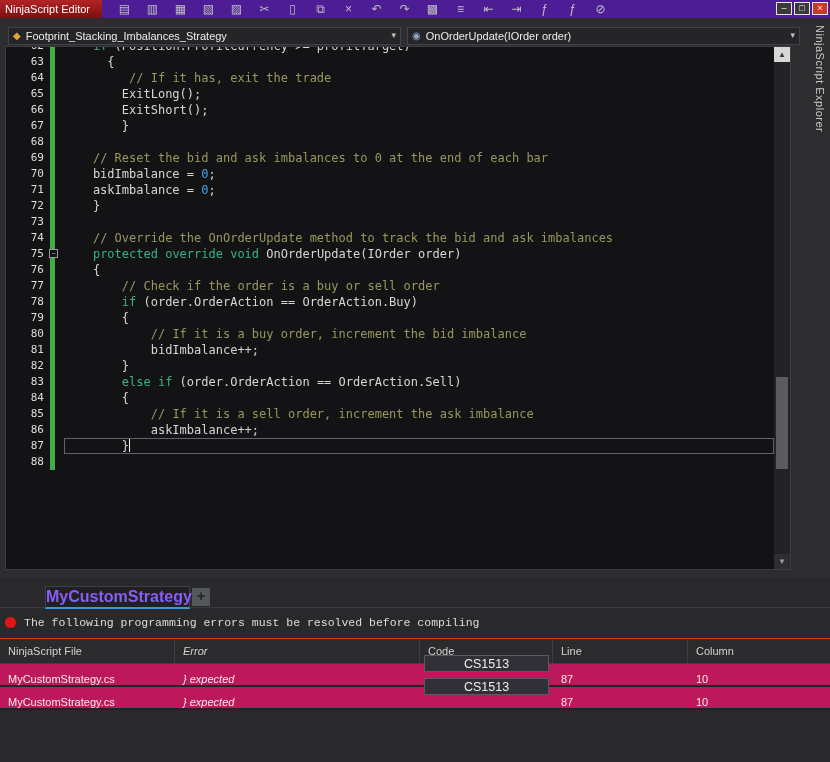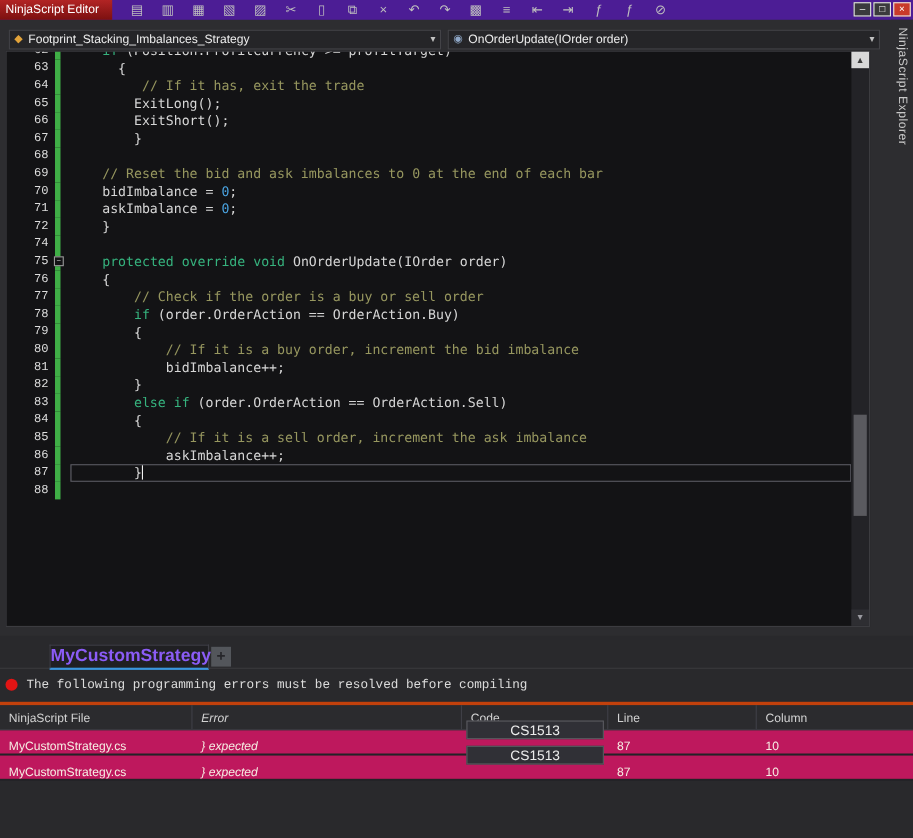--- a/index.html
+++ b/index.html
@@ -29,21 +29,21 @@
   
   .side-strip{position:absolute;top:18px;right:0;width:20px;height:552px;background:#2d2d30;}
   .side-label{writing-mode:vertical-rl;color:#c9c9c9;font-size:11px;margin:7px 0 0 4px;letter-spacing:.5px;}
   
   .editor{position:absolute;left:5px;top:46px;width:786px;height:524px;background:#131315;
     border:1px solid #3c3c40;box-sizing:border-box;}
   .code-area{position:absolute;top:0;left:0;right:16px;bottom:0;overflow:hidden;}
   .code-lines{margin-top:-9px;}
   .line{display:flex;height:16px;line-height:16px;font-family:"DejaVu Sans Mono","Liberation Mono",monospace;
     font-size:12px;white-space:pre;position:relative;}
-  .gutter{flex:none;width:38px;padding-right:6px;text-align:right;color:#dedede;font-size:11px;font-family:Liberation Mono, monospace;}
+  .gutter{flex:none;width:38px;padding-right:6px;text-align:right;color:#dedede;font-size:11px;}
   .chg{flex:none;width:5px;margin-right:9px;}
   .chg.on{background:#3fae46;}
   .codebody{flex:1;position:relative;}
   .line.current .codebody{box-shadow:inset 0 0 0 1px #62626a;}
   .tok-p{color:#d6d6d6}.tok-k{color:#36b37e}.tok-c{color:#97975f}.tok-n{color:#4aa3e0}
   .caret-i{display:inline-block;width:1px;height:13px;background:#f2f2f2;vertical-align:-2px;}
   .fold{position:absolute;left:43px;top:3px;width:9px;height:9px;border:1px solid #9a9a9a;background:#131315;
     color:#cfcfcf;font-size:7px;line-height:8px;text-align:center;box-sizing:border-box;font-family:"Liberation Sans",sans-serif;}
   .vscroll{position:absolute;top:0;right:0;width:16px;height:100%;background:#232327;}
   .sb-btn{position:absolute;left:0;width:16px;height:15px;color:#9a9aa0;font-size:8px;line-height:15px;text-align:center;background:#2e2e32;}
@@ -55,21 +55,21 @@
   .tabs-underline{position:absolute;top:607px;left:0;right:0;height:1px;background:#3a3a3e;}
   .doc-tab{position:absolute;top:586px;left:45px;width:143px;height:20px;background:#202023;
     border:1px solid #3f3f46;border-bottom:2px solid #3a96dd;box-sizing:content-box;
     color:#8b5cf6;font-size:16px;font-weight:bold;text-align:center;line-height:20px;}
   .new-tab{position:absolute;top:588px;left:192px;width:18px;height:18px;background:#53565b;color:#26262a;
     font-size:14px;font-weight:bold;text-align:center;line-height:17px;}
   .error-banner{position:absolute;top:613px;left:5px;right:0;height:19px;display:flex;align-items:center;gap:8px;
     color:#dcdcdc;font-size:11.5px;font-family:Liberation Mono, monospace;}
   .error-dot{flex:none;width:11px;height:11px;border-radius:50%;background:#e21414;}
   .etable{position:absolute;top:638px;left:0;right:0;font-size:11px;}
-  .thead{display:flex;height:26px;background:#2b2b2e;border-top:3px solid #c2410c;border-bottom:1px solid #3f3f46;
+  .thead{display:flex;height:26px;background:#2b2b2e;border-top:1px solid #c2410c;border-bottom:1px solid #3f3f46;
     color:#d2d2d2;box-sizing:border-box;}
   .th{box-sizing:border-box;padding:6px 0 0 8px;border-right:1px solid #3f3f46;}
   .th:last-child{border-right:none;}
   .c0{width:175px;flex:none;}.c1{width:245px;flex:none;font-style:italic;}.c2{width:133px;flex:none;}.c3{width:135px;flex:none;}.c4{flex:1;}
   .tr{display:flex;height:21px;align-items:flex-end;background:#be185d;color:#f6ede3;border-bottom:2px solid #232327;box-sizing:content-box;}
   .cell{box-sizing:border-box;padding-left:8px;white-space:nowrap;overflow:hidden;}
   .cell.codecell{padding:13px 2px;}
   .code-chip{height:17px;margin:0 2px;background:#303036;border:1px solid #5a5a60;color:#ececec;
     font-size:12.5px;text-align:center;line-height:16px;box-sizing:border-box;}
 </style>
@@ -129,21 +129,22 @@
         <div class="line"><span class="gutter">63</span><span class="chg on"></span><span class="codebody"><span class="tok-p">      {</span></span></div>
         <div class="line"><span class="gutter">64</span><span class="chg on"></span><span class="codebody"><span class="tok-p">         </span><span class="tok-c">// If it has, exit the trade</span></span></div>
         <div class="line"><span class="gutter">65</span><span class="chg on"></span><span class="codebody"><span class="tok-p">        ExitLong();</span></span></div>
         <div class="line"><span class="gutter">66</span><span class="chg on"></span><span class="codebody"><span class="tok-p">        ExitShort();</span></span></div>
         <div class="line"><span class="gutter">67</span><span class="chg on"></span><span class="codebody"><span class="tok-p">        }</span></span></div>
         <div class="line"><span class="gutter">68</span><span class="chg on"></span><span class="codebody"></span></div>
         <div class="line"><span class="gutter">69</span><span class="chg on"></span><span class="codebody"><span class="tok-p">    </span><span class="tok-c">// Reset the bid and ask imbalances to 0 at the end of each bar</span></span></div>
         <div class="line"><span class="gutter">70</span><span class="chg on"></span><span class="codebody"><span class="tok-p">    bidImbalance = </span><span class="tok-n">0</span><span class="tok-p">;</span></span></div>
         <div class="line"><span class="gutter">71</span><span class="chg on"></span><span class="codebody"><span class="tok-p">    askImbalance = </span><span class="tok-n">0</span><span class="tok-p">;</span></span></div>
         <div class="line"><span class="gutter">72</span><span class="chg on"></span><span class="codebody"><span class="tok-p">    }</span></span></div>
-        <div class="line"><span class="gutter">74</span><span class="chg on"></span><span class="codebody"><span class="tok-p">    </span></span></div>
+        <div class="line"><span class="gutter">73</span><span class="chg on"></span><span class="codebody"></span></div>
+        <div class="line"><span class="gutter">74</span><span class="chg on"></span><span class="codebody"><span class="tok-p">    </span><span class="tok-c">// Override the OnOrderUpdate method to track the bid and ask imbalances</span></span></div>
         <div class="line"><span class="gutter">75</span><span class="chg on"></span><span class="codebody"><span class="tok-p">    </span><span class="tok-k">protected override void</span><span class="tok-p"> OnOrderUpdate(IOrder order)</span></span><span class="fold">−</span></div>
         <div class="line"><span class="gutter">76</span><span class="chg on"></span><span class="codebody"><span class="tok-p">    {</span></span></div>
         <div class="line"><span class="gutter">77</span><span class="chg on"></span><span class="codebody"><span class="tok-p">        </span><span class="tok-c">// Check if the order is a buy or sell order</span></span></div>
         <div class="line"><span class="gutter">78</span><span class="chg on"></span><span class="codebody"><span class="tok-p">        </span><span class="tok-k">if</span><span class="tok-p"> (order.OrderAction == OrderAction.Buy)</span></span></div>
         <div class="line"><span class="gutter">79</span><span class="chg on"></span><span class="codebody"><span class="tok-p">        {</span></span></div>
         <div class="line"><span class="gutter">80</span><span class="chg on"></span><span class="codebody"><span class="tok-p">            </span><span class="tok-c">// If it is a buy order, increment the bid imbalance</span></span></div>
         <div class="line"><span class="gutter">81</span><span class="chg on"></span><span class="codebody"><span class="tok-p">            bidImbalance++;</span></span></div>
         <div class="line"><span class="gutter">82</span><span class="chg on"></span><span class="codebody"><span class="tok-p">        }</span></span></div>
         <div class="line"><span class="gutter">83</span><span class="chg on"></span><span class="codebody"><span class="tok-p">        </span><span class="tok-k">else</span><span class="tok-p"> </span><span class="tok-k">if</span><span class="tok-p"> (order.OrderAction == OrderAction.Sell)</span></span></div>
         <div class="line"><span class="gutter">84</span><span class="chg on"></span><span class="codebody"><span class="tok-p">        {</span></span></div>

